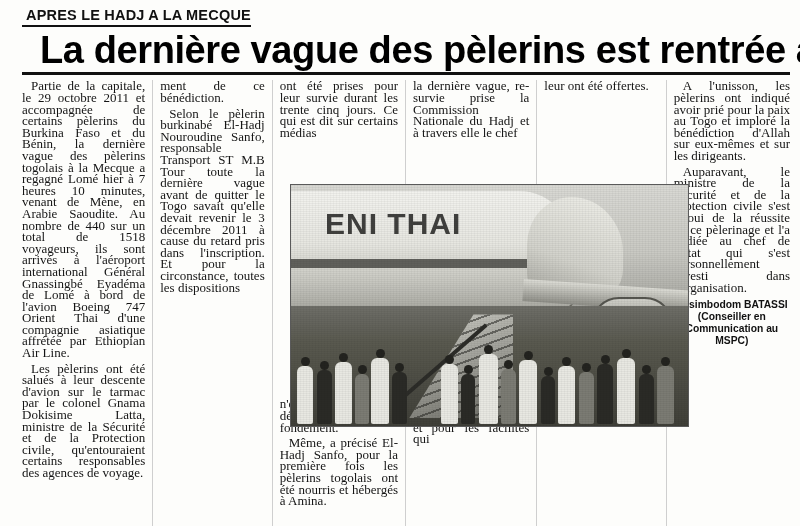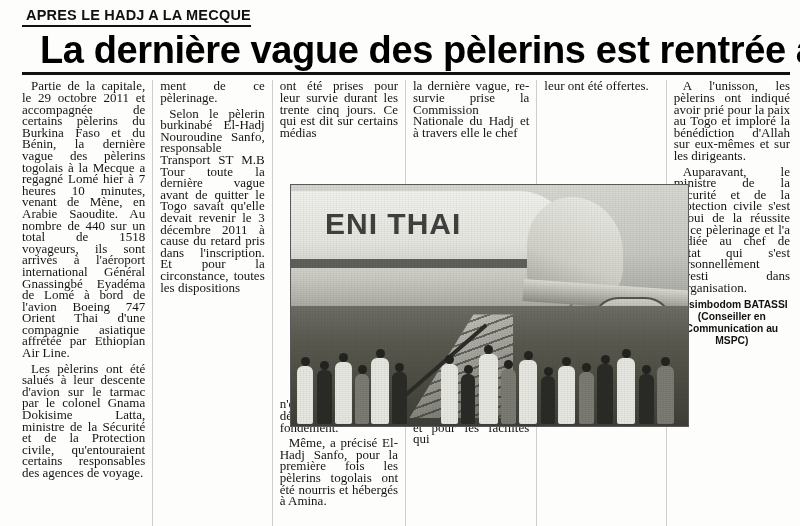--- a/index.html
+++ b/index.html
@@ -242,21 +242,21 @@
   <div class="rule-thick"></div>
 
   <div class="cols">
 
     <div class="col c1">
       <p class="body">Partie de la capitale, le 29 octobre 2011 et accompagnée de certains pèlerins du Burkina Faso et du Bénin, la dernière vague des pèlerins togolais à la Mecque a regagné Lomé hier à 7 heures 10 minutes, venant de Mène, en Arabie Saoudite. Au nombre de 440 sur un total de 1518 voyageurs, ils sont arrivés à l'aéroport international Général Gnassingbé Eyadéma de Lomé à bord de l'avion Boeing 747 Orient Thai d'une compagnie asiatique affrétée par Ethiopian Air Line.</p>
       <p class="body">Les pèlerins ont été salués à leur descente d'avion sur le tarmac par le colonel Gnama Dokisime Latta, ministre de la Sécurité et de la Protection civile, qu'entouraient certains responsables des agences de voyage.</p>
     </div>
 
     <div class="col c2">
-      <p class="body noind">ment de ce pèlerinage.</p>
+      <p class="body noind">ment de ce bénédiction.</p>
       <p class="body">Selon le pèlerin burkinabé El-Hadj Nouroudine Sanfo, responsable Transport ST M.B Tour toute la dernière vague avant de quitter le Togo savait qu'elle devait revenir le 3 décembre 2011 à cause du retard pris dans l'inscription. Et pour la circonstance, toutes les dispositions</p>
     </div>
 
     <div class="col c3">
       <p class="body noind">ont été prises pour leur survie durant les trente cinq jours. Ce qui est dit sur certains médias</p>
       <div class="spacer-photo"></div>
       <p class="body noind">n'est qu'une allégation dénuée de tout fondement.</p>
       <p class="body">Même, a précisé El-Hadj Sanfo, pour la première fois les pèlerins togolais ont été nourris et hébergés à Amina.</p>
     </div>
 

